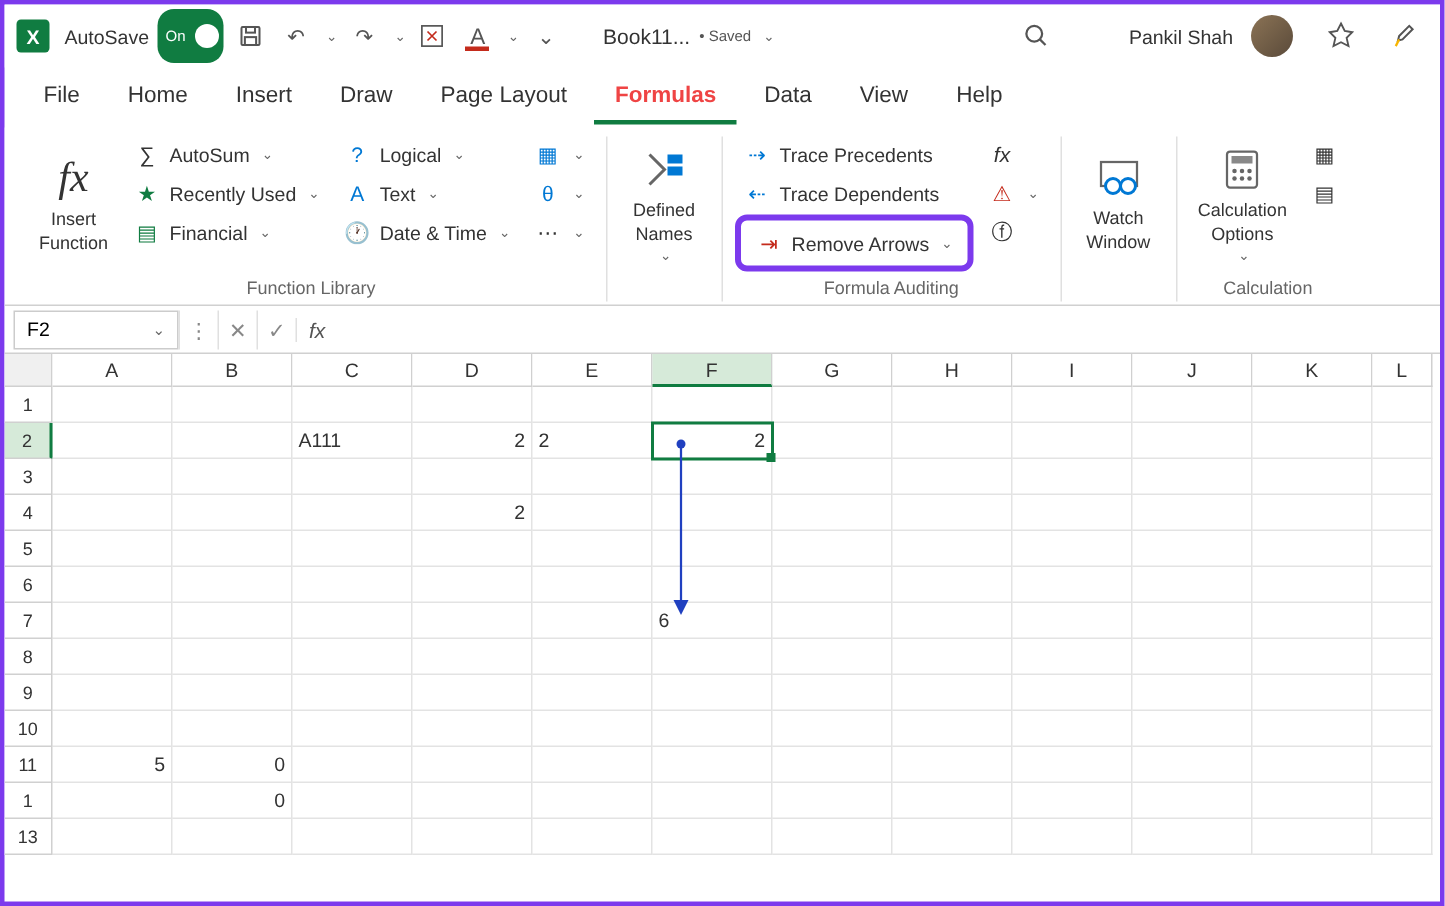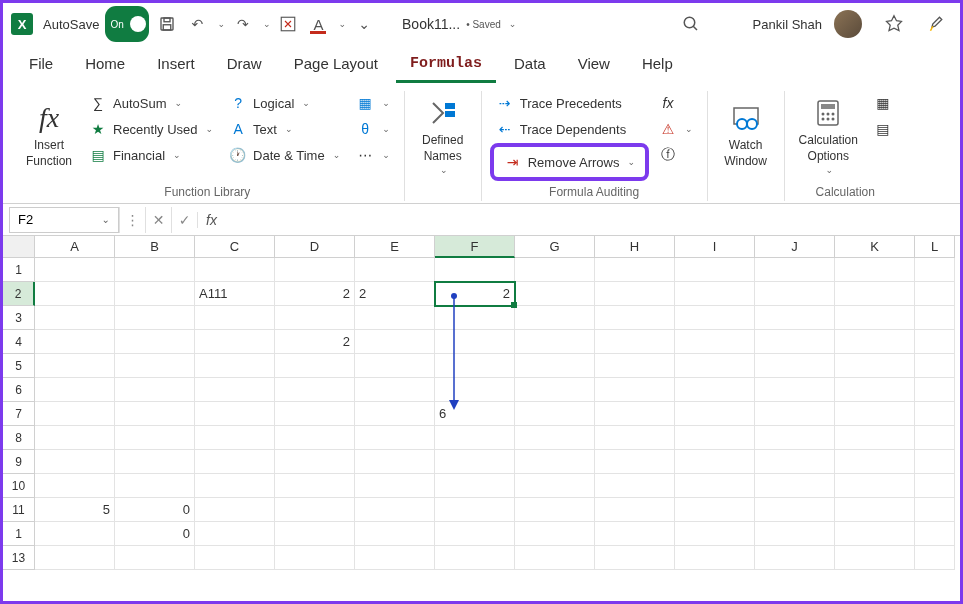--- a/index.html
+++ b/index.html
@@ -18,21 +18,21 @@
 .titlebar-spacer { flex: 1; }
 .search-icon { font-size: 16px; color: #555; margin-right: 30px; }
 .user-name { font-size: 13px; color: #333; margin-right: 6px; padding-left: 17px; }
 .avatar { width: 28px; height: 28px; border-radius: 50%; background: linear-gradient(135deg, #8b7355, #5a4a3a); }
 .premium-icon { margin: 0 16px; color: #555; font-size: 18px; }
 .brush-icon { color: #555; font-size: 18px; margin-right: 8px; }
 
 
 .tabs { display: flex; align-items: center; height: 40px; padding: 0 12px; gap: 4px; }
 .tab { padding: 8px 14px; font-size: 15px; color: #333; cursor: pointer; border-bottom: 3px solid transparent; }
-.tab.active { border-bottom-color: #107c41; color: #7f1d1d; font-weight: 600; font-family: Liberation Mono, monospace; }
+.tab.active { border-bottom-color: #107c41; color: #ef4444; font-weight: 600; }
 .tabs-spacer { flex: 1; }
 .comment-btn { display: flex; align-items: center; gap: 6px; padding: 6px 12px; border: 1px solid #ccc; border-radius: 4px; font-size: 14px; color: #333; }
 
 
 .ribbon { display: flex; padding: 6px 8px 2px; border-bottom: 1px solid #d0d0d0; background: #fff; }
 .ribbon-group { display: flex; flex-direction: column; align-items: center; padding: 0 8px; border-right: 1px solid #e0e0e0; }
 .ribbon-group:last-child { border-right: none; }
 .ribbon-group-content { display: flex; gap: 4px; flex: 1; }
 .ribbon-group-label { font-size: 12px; color: #666; padding: 4px 0 2px; text-align: center; }
 .ribbon-big-btn { display: flex; flex-direction: column; align-items: center; justify-content: center; padding: 4px 6px; cursor: pointer; min-width: 60px; }

